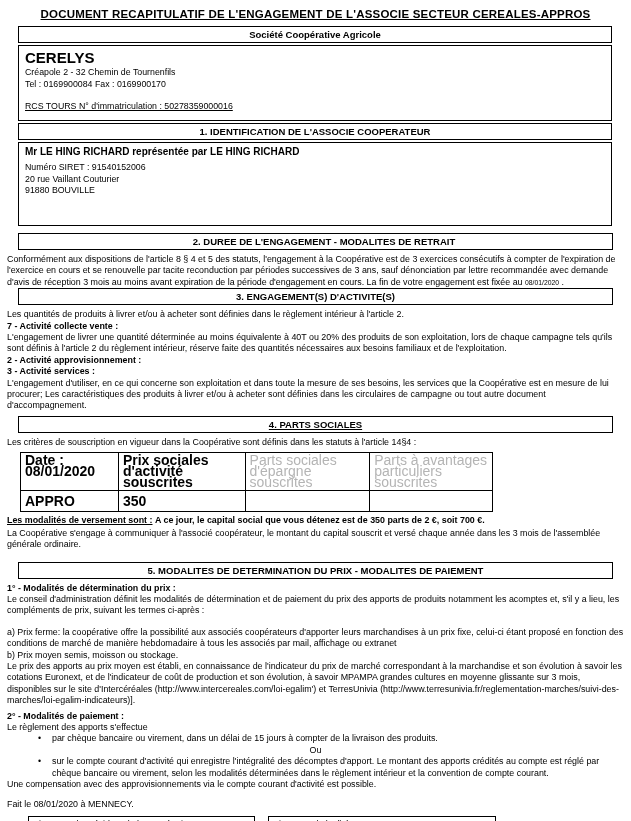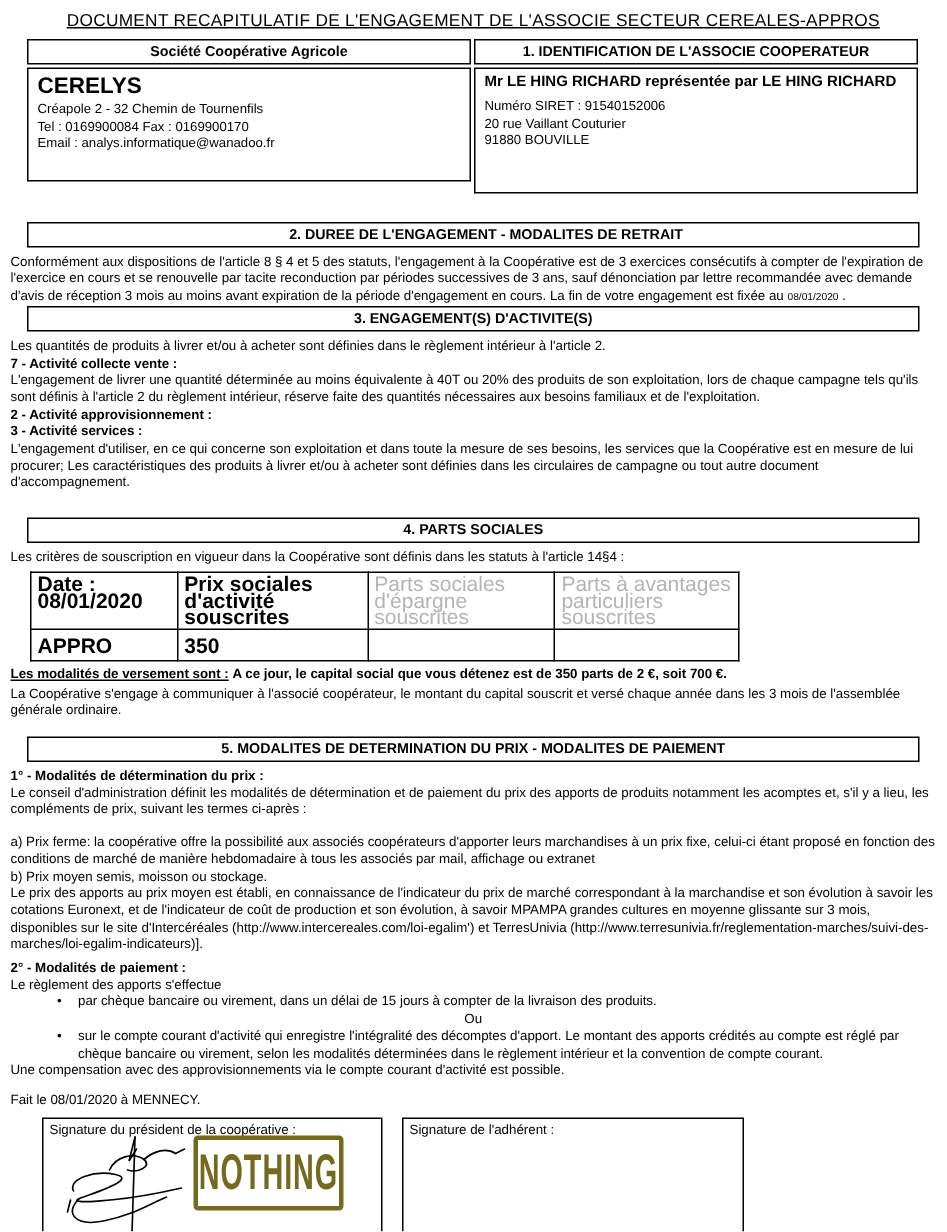--- a/index.html
+++ b/index.html
@@ -2,24 +2,24 @@
 <html style="--stamp: #75691e; --table-muted: #b4b4b4;"><head>
 <meta charset="utf-8">
 <style>
   * { box-sizing: border-box; }
   html, body { margin: 0; padding: 0; background: #fff; }
   .page {
     width: 631px; height: 821px; background: #fff; color: #000;
     font-family: "Liberation Sans", sans-serif; position: relative; overflow: hidden;
   }
   .doc-title {
-    padding-top: 8px; text-align: center; font-weight: normal;
+    padding-top: 8px; text-align: center; font-weight: bold;
     font-size: 11.5px; text-decoration: underline; letter-spacing: 0.2px;
   }
-  .top-row { display: flex; gap: 2px; margin: 6px 19px 0 18px; }
+  .top-row { display: flex; gap: 2px; margin: 6px 19px 0 18px; flex-direction: column; }
   .top-col { flex: 1; display: flex; flex-direction: column; }
   .box-head {
     border: 1px solid #000; text-align: center; font-weight: bold;
     font-size: 9.5px; padding: 2px 0;
   }
   .box-body {
     border: 1px solid #000; margin-top: 2px; padding: 3px 6px;
     font-size: 8.8px; line-height: 11.5px;
   }
   .coop-body { height: 76px; }
@@ -27,23 +27,23 @@
   .coop-name { font-size: 15px; font-weight: bold; line-height: 17px; margin-bottom: 1px; }
   .rcs-line { text-decoration: underline; margin-top: 11px; }
   .member-name { font-weight: bold; font-size: 10px; line-height: 12px; margin-bottom: 4px; }
   .sec-head {
     border: 1.5px solid #000; margin: 0 18px; text-align: center;
     font-weight: bold; font-size: 9.5px; padding: 2px 0;
   }
   .para { margin: 4px 7px 0 7px; font-size: 8.9px; line-height: 11.4px; }
   .small-date { font-size: 6.8px; }
   .b { font-weight: bold; }
-  .sec2-head { margin-top: 19px; padding-left: 17px; }
+  .sec2-head { margin-top: 7px; padding-left: 17px; }
   .sec3-head { }
-  .sec4-head { margin-top: 17px; }
+  .sec4-head { margin-top: 4px; text-decoration: underline; }
   .sec5-head { margin-top: 11px; }
   .parts-table { border-collapse: collapse; margin: 4px 0 0 20px; width: 473px; font-size: 14px; }
   .parts-table th, .parts-table td { border: 1px solid #000; padding: 2px 4px; text-align: left; vertical-align: top; }
   .parts-table th { font-weight: bold; height: 27px; line-height: 11px; }
   .parts-table th.muted { color: var(--table-muted, #b4b4b4); font-weight: normal; }
   .parts-table td { height: 14px; }
   .cell-bold { font-weight: bold; }
   .cell-center { text-align: center; }
   .underline { text-decoration: underline; }
   .gap-top { margin-top: 10px; }
@@ -76,21 +76,21 @@
 
   <div class="doc-title">DOCUMENT RECAPITULATIF DE L'ENGAGEMENT DE L'ASSOCIE SECTEUR CEREALES-APPROS</div>
 
   <div class="top-row">
     <div class="top-col">
       <div class="box-head">Société Coopérative Agricole</div>
       <div class="box-body coop-body">
         <div class="coop-name">CERELYS</div>
         <div>Créapole 2  -  32 Chemin de Tournenfils</div>
         <div>Tel : 0169900084 Fax : 0169900170</div>
-        <div>Email : analys.informatique@wanadoo.fr</div>
+        <div class="rcs-line">RCS TOURS N° d'immatriculation : 50278359000016</div>
       </div>
     </div>
     <div class="top-col">
       <div class="box-head">1. IDENTIFICATION DE L'ASSOCIE COOPERATEUR</div>
       <div class="box-body member-body">
         <div class="member-name">Mr LE HING RICHARD représentée par  LE HING RICHARD</div>
         <div>Numéro SIRET : 91540152006</div>
         <div>20 rue Vaillant Couturier</div>
         <div>91880 BOUVILLE</div>
       </div>

